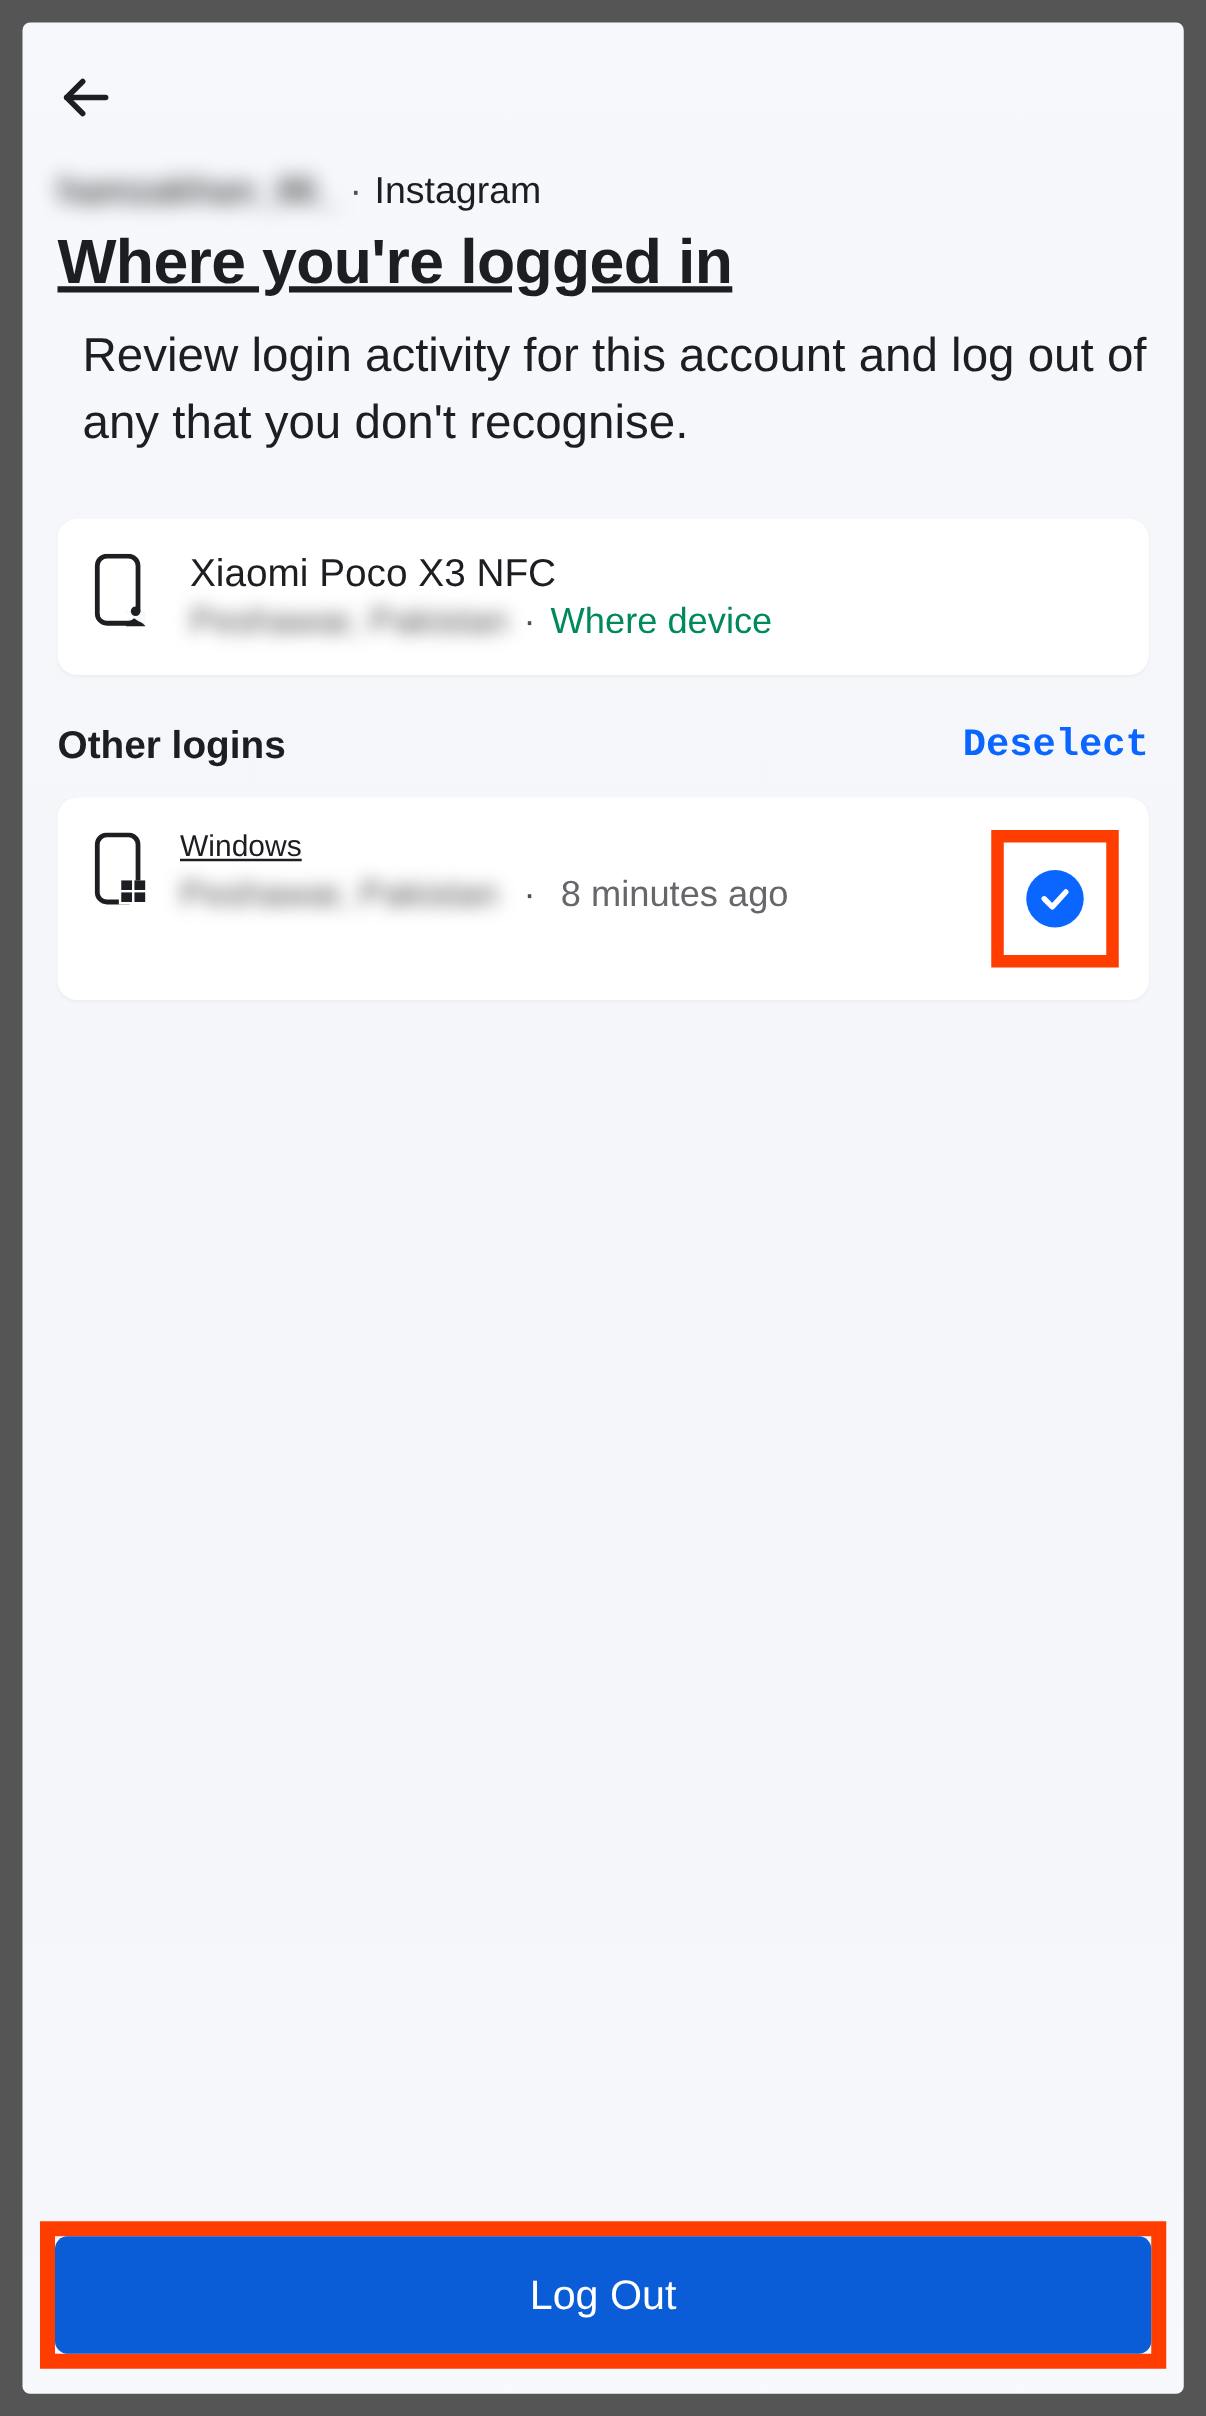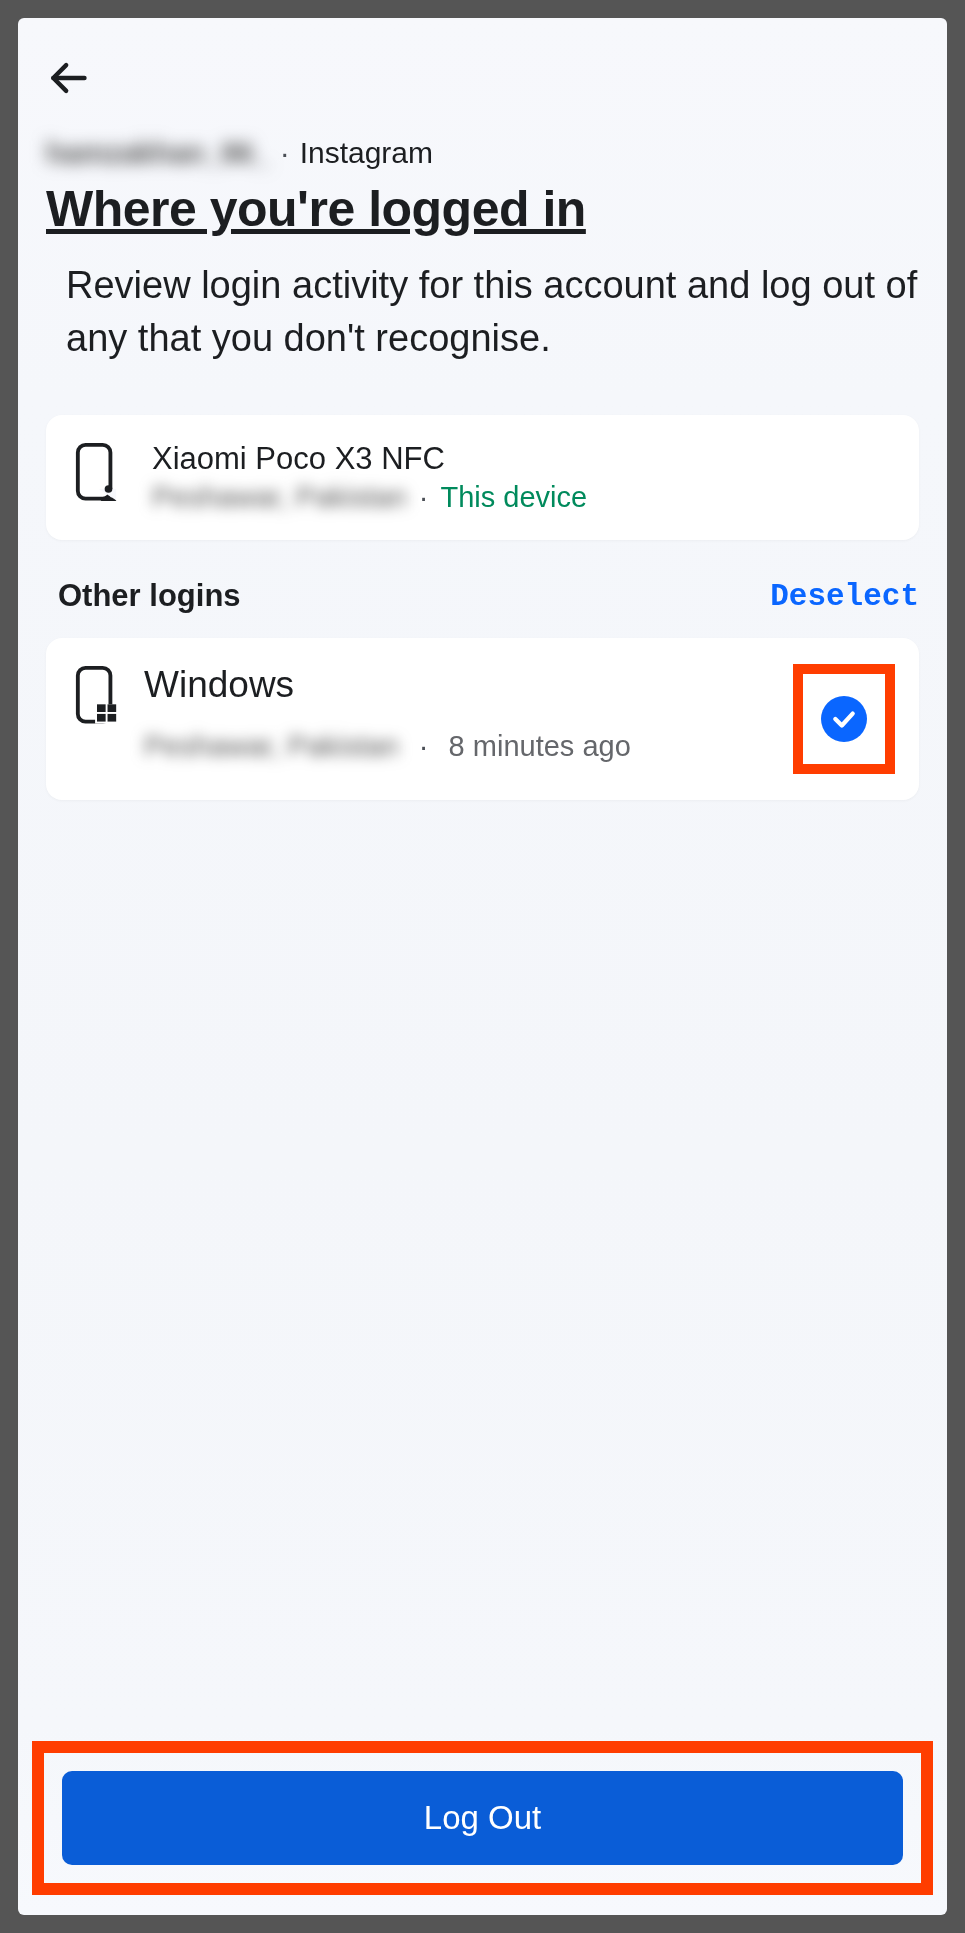--- a/index.html
+++ b/index.html
@@ -120,21 +120,20 @@
     }
     .this-device {
       color: #008a5c;
       font-weight: 500;
     }
     .section-header {
       display: flex;
       justify-content: space-between;
       align-items: center;
       padding: 38px 28px 18px 28px;
-      margin-left: 12px;
     }
     .section-title {
       font-size: 31px;
       font-weight: 700;
       color: #1c1e21;
     }
     .deselect-link {
       font-size: 31px;
       font-weight: 600;
       color: #0a66ff;
@@ -149,24 +148,25 @@
       display: flex;
       align-items: flex-start;
       gap: 24px;
       box-shadow: 0 1px 3px rgba(0,0,0,0.04);
       position: relative;
     }
     .login-body {
       flex: 1;
     }
     .login-name {
-      font-size: 37px;
-      color: #1c1e21;
-      font-weight: 500;
-      margin-bottom: 20px;
+      font-size: 24px;
+      color: #1c1e21;
+      font-weight: 500;
+      margin-bottom: 4px;
+      text-decoration: underline;
     }
     .login-meta {
       font-size: 29px;
       color: #65676b;
       line-height: 1.4;
     }
     .highlight-check {
       border: 10px solid #ff3d00;
       width: 102px;
       height: 110px;
@@ -191,21 +191,21 @@
       height: 26px;
     }
     .bottom-area {
       position: absolute;
       bottom: 20px;
       left: 14px;
       right: 14px;
     }
     .highlight-logout {
       border: 12px solid #ff3d00;
-      padding: 18px;
+      padding: 0;
     }
     .logout-btn {
       background: #0a5dd7;
       color: #fff;
       font-size: 33px;
       font-weight: 500;
       border: none;
       border-radius: 10px;
       width: 100%;
       padding: 28px 0;
@@ -247,21 +247,21 @@
             <circle cx="5" cy="2" r="2"></circle>
             <path d="M 1 8 Q 5 4 9 8 L 9 9 L 1 9 Z"></path>
           </g>
         </svg>
       </div>
       <div class="card-body">
         <div class="device-name">Xiaomi Poco X3 NFC</div>
         <div class="device-meta">
           <span class="blurred-location">Peshawar, Pakistan</span>
           <span class="dot-sep">&nbsp;·&nbsp;</span>
-          <span class="this-device">This device</span>
+          <span class="this-device">Where device</span>
         </div>
       </div>
     </div>
 
     <div class="section-header">
       <div class="section-title">Other logins</div>
       <div class="deselect-link">Deselect</div>
     </div>
 
     <div class="card-login">

